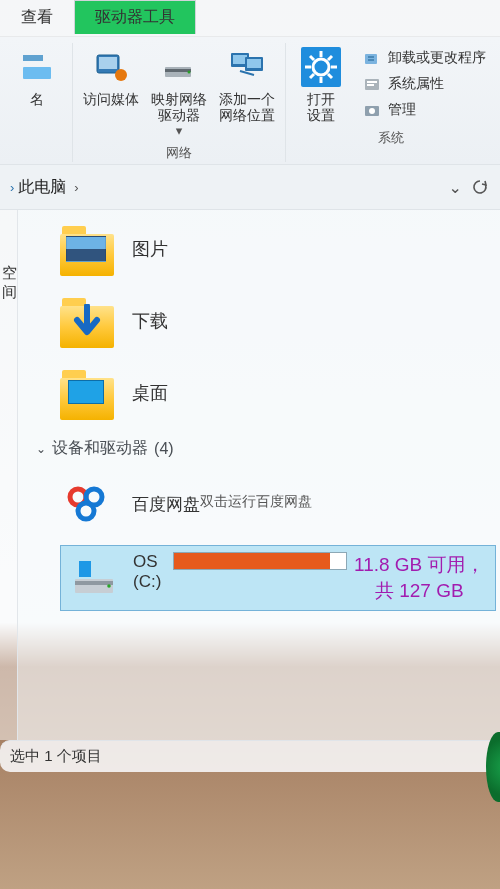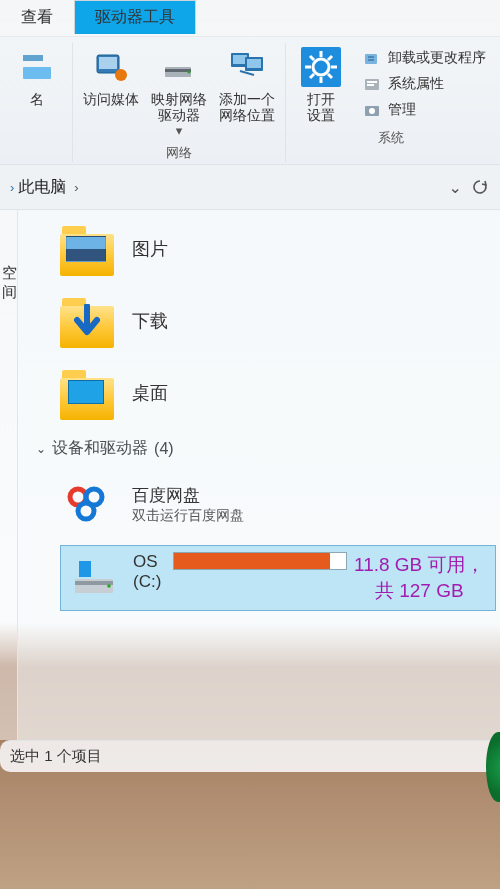--- a/index.html
+++ b/index.html
@@ -21,21 +21,21 @@
     background: rgba(255,255,255,0.55);
     border-bottom: 1px solid rgba(0,0,0,0.05);
   }
   .tab {
     padding: 6px 20px;
     font-size: 16px;
     border: 1px solid transparent;
     border-bottom: none;
   }
   .tab.active {
-    background: #0ea5e9;
+    background: #22c55e;
     border-color: #d0d4d9;
   }
 
   
   .ribbon {
     display: flex;
     background: linear-gradient(#f2f5f8,#ecf0f4);
     padding: 6px 2px 2px 2px;
   }
   .ribbon-group {
@@ -155,21 +155,21 @@
   .drive-item {
     display: flex; align-items: center;
     margin-bottom: 10px;
     cursor: pointer;
     padding: 4px 0;
   }
   .drive-icon-slot {
     width: 54px; height: 54px; margin-right: 18px;
     display:flex; align-items:center; justify-content:center;
   }
-  .drive-text { display:flex; flex-direction: column; }
+  .drive-text { display:flex; }
   .drive-text .name { font-size: 17px; }
   .drive-text .sub { font-size: 14px; color: #555; }
 
   .disk-item {
     display:flex; align-items:center;
     background: #bfe3f5;
     border: 1px solid #74b2d8;
     padding: 6px 8px;
     margin-right: 8px;
     cursor: pointer;

